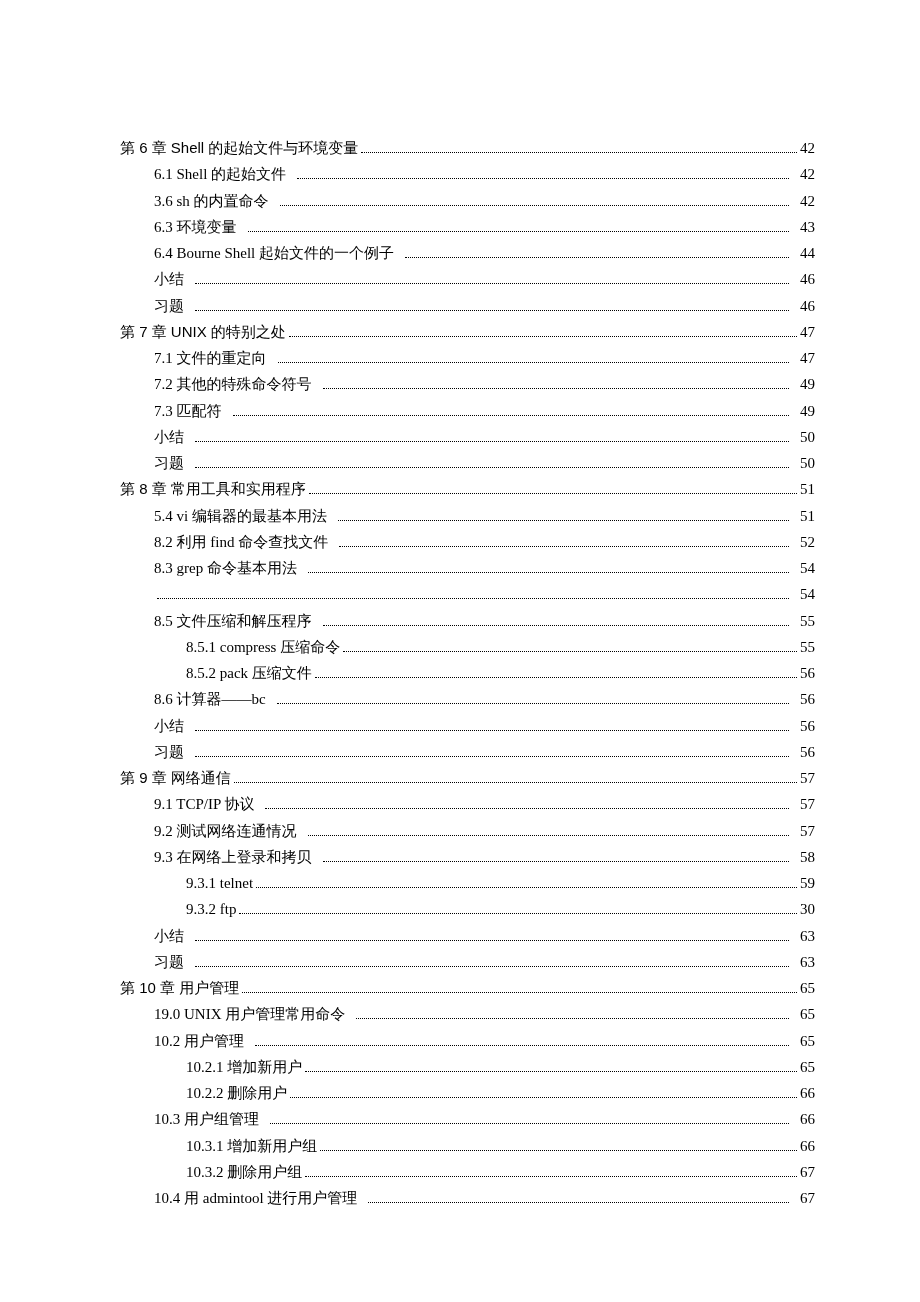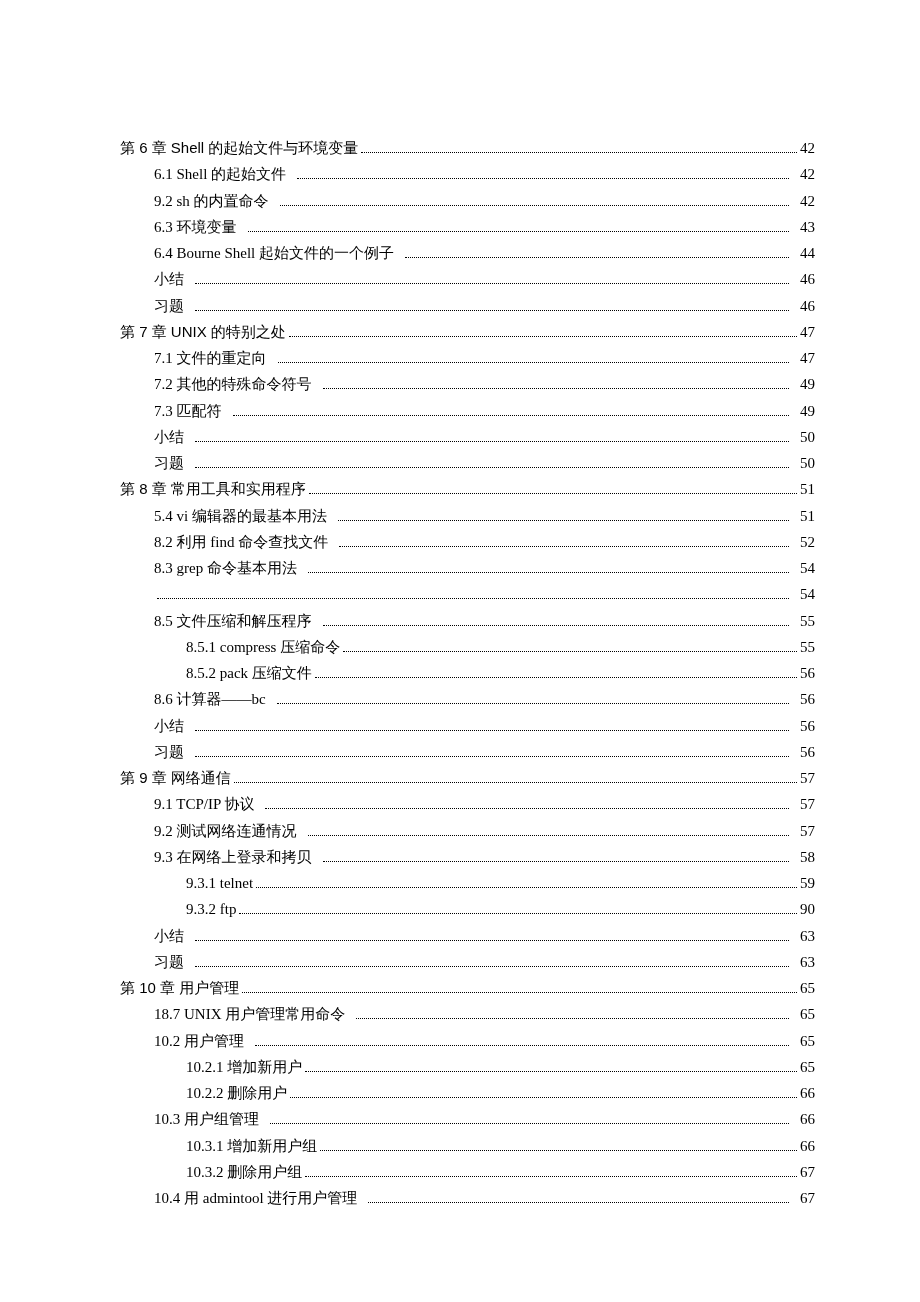--- a/index.html
+++ b/index.html
@@ -48,21 +48,21 @@
         <span class="toc-label">第 6 章  Shell 的起始文件与环境变量</span>
         <span class="toc-dots"></span>
         <span class="toc-page">42</span>
       </div>
       <div class="toc-line lvl-1">
         <span class="toc-label">6.1 Shell 的起始文件</span>
         <span class="toc-dots"></span>
         <span class="toc-page">42</span>
       </div>
       <div class="toc-line lvl-1">
-        <span class="toc-label">9.2 sh 的内置命令</span>
+        <span class="toc-label">3.6 sh 的内置命令</span>
         <span class="toc-dots"></span>
         <span class="toc-page">42</span>
       </div>
       <div class="toc-line lvl-1">
         <span class="toc-label">6.3  环境变量</span>
         <span class="toc-dots"></span>
         <span class="toc-page">43</span>
       </div>
       <div class="toc-line lvl-1">
         <span class="toc-label">6.4 Bourne Shell 起始文件的一个例子</span>
@@ -184,39 +184,39 @@
         <span class="toc-page">58</span>
       </div>
       <div class="toc-line lvl-2">
         <span class="toc-label">9.3.1 telnet</span>
         <span class="toc-dots"></span>
         <span class="toc-page">59</span>
       </div>
       <div class="toc-line lvl-2">
         <span class="toc-label">9.3.2 ftp</span>
         <span class="toc-dots"></span>
-        <span class="toc-page">90</span>
+        <span class="toc-page">30</span>
       </div>
       <div class="toc-line lvl-1">
         <span class="toc-label">小结</span>
         <span class="toc-dots"></span>
         <span class="toc-page">63</span>
       </div>
       <div class="toc-line lvl-1">
         <span class="toc-label">习题</span>
         <span class="toc-dots"></span>
         <span class="toc-page">63</span>
       </div>
       <div class="toc-line lvl-0 chapter">
         <span class="toc-label">第 10 章  用户管理</span>
         <span class="toc-dots"></span>
         <span class="toc-page">65</span>
       </div>
       <div class="toc-line lvl-1">
-        <span class="toc-label">18.7 UNIX 用户管理常用命令</span>
+        <span class="toc-label">19.0 UNIX 用户管理常用命令</span>
         <span class="toc-dots"></span>
         <span class="toc-page">65</span>
       </div>
       <div class="toc-line lvl-1">
         <span class="toc-label">10.2  用户管理</span>
         <span class="toc-dots"></span>
         <span class="toc-page">65</span>
       </div>
       <div class="toc-line lvl-2">
         <span class="toc-label">10.2.1  增加新用户</span>

